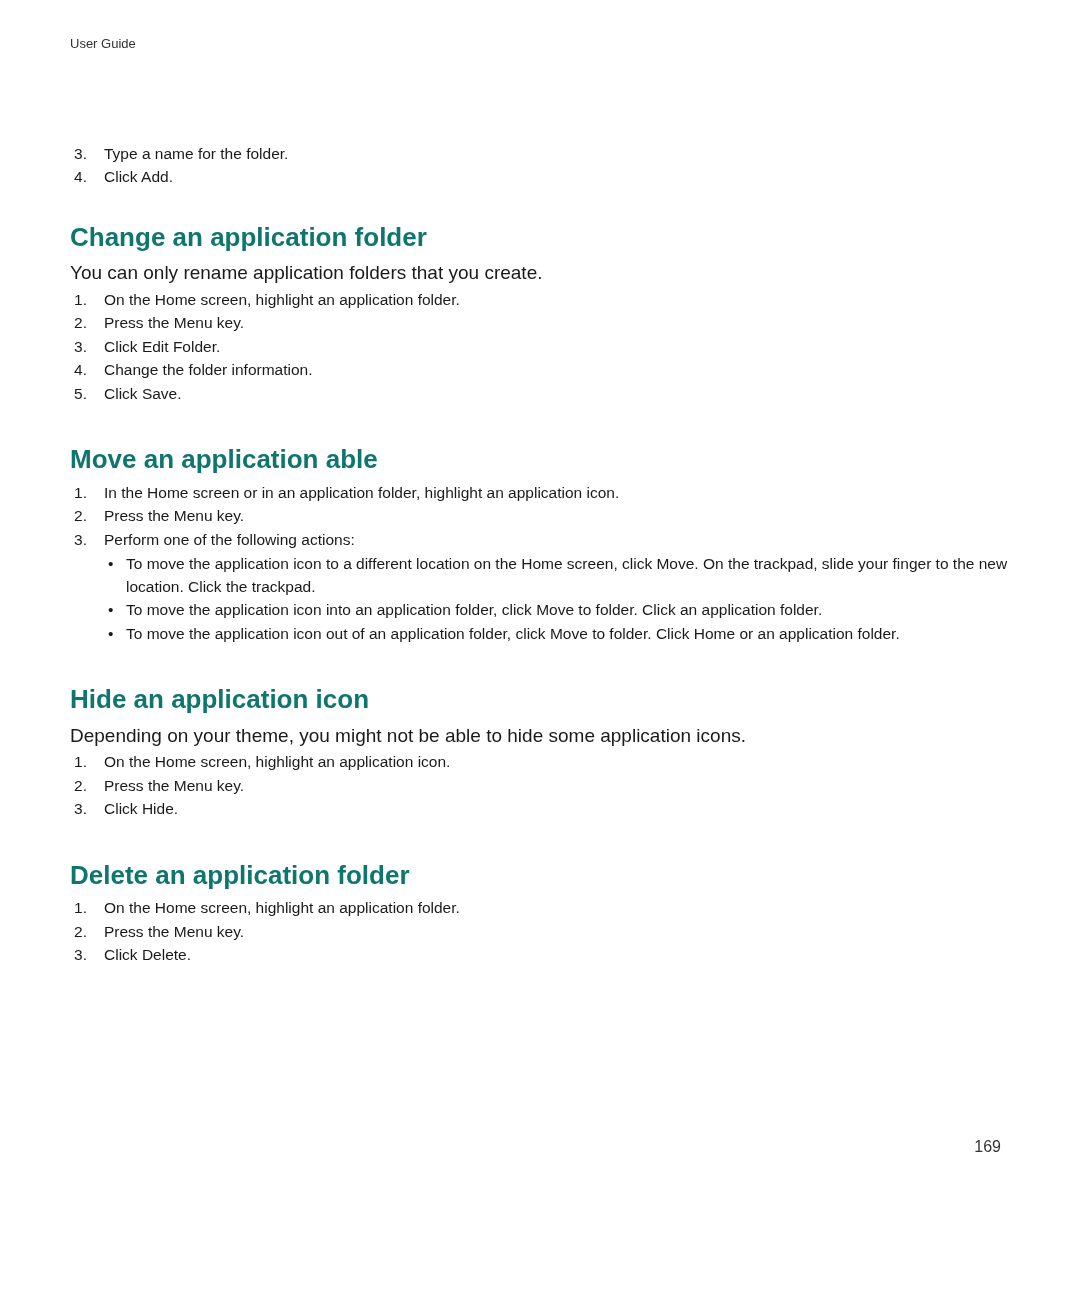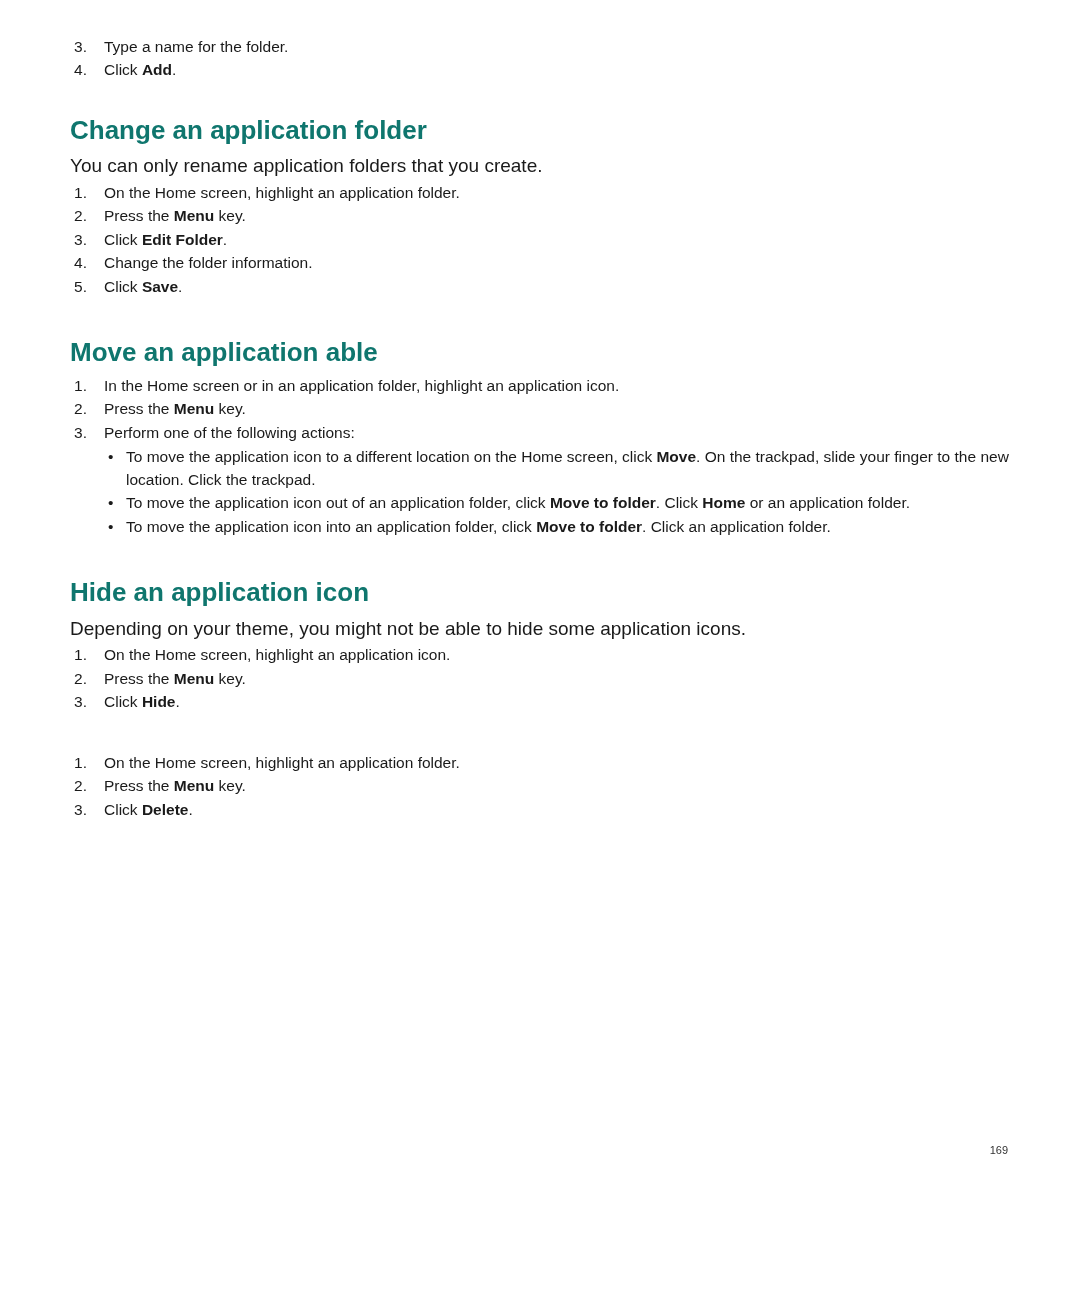--- a/index.html
+++ b/index.html
@@ -20,22 +20,22 @@
     position: relative;
   }
   .header {
     font-size: 13px;
     color: #333;
     margin-bottom: 92px;
   }
   .page-number {
     position: absolute;
     bottom: 140px;
-    right: 72px;
-    font-size: 11px;
+    right: 79px;
+    font-size: 16px;
     color: #333;
   }
   h2.section-heading {
     font-size: 26px;
     font-weight: 700;
     margin: 0 0 6px 0;
     line-height: 1.25;
     color: #0f766e;
   }
   p.intro {
@@ -84,28 +84,29 @@
   }
   ul.bullets > li::before {
     content: "•";
     position: absolute;
     left: 4px;
     top: 0;
   }
   .section {
     margin-bottom: 38px;
   }
-  .bold { font-weight: 700; }
+  .bold { font-weight: 400; }
   .initial-steps { margin-bottom: 32px; }
 </style>
 </head>
 <body>
 
 <div class="page">
 
+  <div class="header">User Guide</div>
 
   <div class="initial-steps">
     <ol class="steps" style="counter-reset: step 2;">
         <li>Type a name for the folder.</li>
         <li>Click <span class="bold">Add</span>.</li>
       </ol>
   </div>
 
   <div id="sections">
       <div class="section">
@@ -119,35 +120,36 @@
           <li>Click <span class="bold">Save</span>.</li>
         </ol>
       </div>
       <div class="section">
         <h2 class="section-heading">Move an application able</h2>
         <ol class="steps">
           <li>In the Home screen or in an application folder, highlight an application icon.</li>
           <li>Press the <span class="bold">Menu</span> key.</li>
           <li>Perform one of the following actions:<ul class="bullets">
               <li>To move the application icon to a different location on the Home screen, click <span class="bold">Move</span>. On the trackpad, slide your finger to the new location. Click the trackpad.</li>
+              <li>To move the application icon into an application folder, click <span class="bold">Move to folder</span>. Click an application folder.</li>
               <li>To move the application icon out of an application folder, click <span class="bold">Move to folder</span>. Click <span class="bold">Home</span> or an application folder.</li>
-              <li>To move the application icon into an application folder, click <span class="bold">Move to folder</span>. Click an application folder.</li>
             </ul></li>
         </ol>
       </div>
       <div class="section">
         <h2 class="section-heading">Hide an application icon</h2>
         <p class="intro">Depending on your theme, you might not be able to hide some application icons.</p>
         <ol class="steps">
           <li>On the Home screen, highlight an application icon.</li>
           <li>Press the <span class="bold">Menu</span> key.</li>
           <li>Click <span class="bold">Hide</span>.</li>
         </ol>
       </div>
       <div class="section">
+        <h2 class="section-heading">Delete an application folder</h2>
         <ol class="steps">
           <li>On the Home screen, highlight an application folder.</li>
           <li>Press the <span class="bold">Menu</span> key.</li>
           <li>Click <span class="bold">Delete</span>.</li>
         </ol>
       </div>
     </div>
 
   <div class="page-number">169</div>
 </div>

